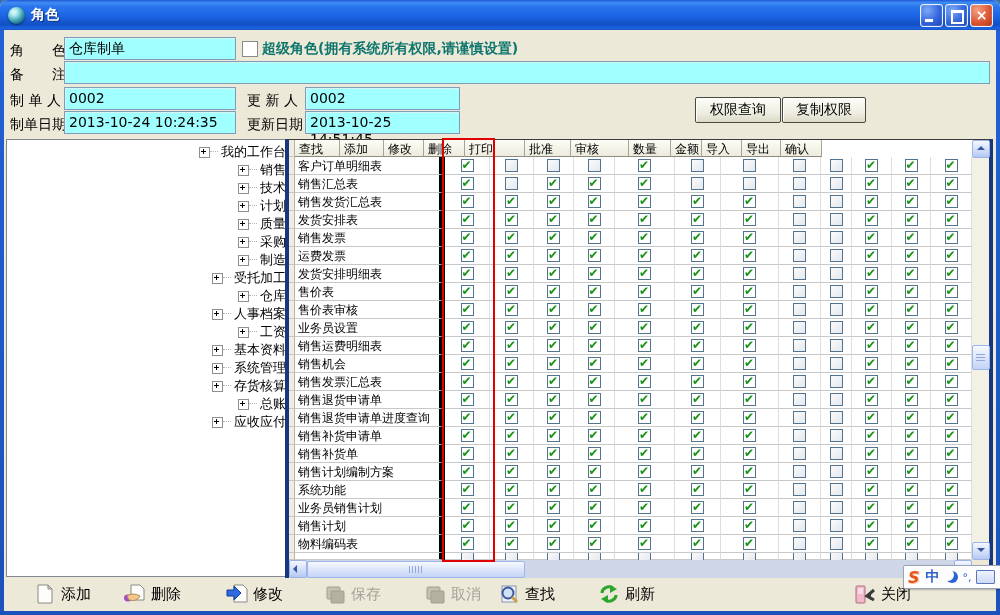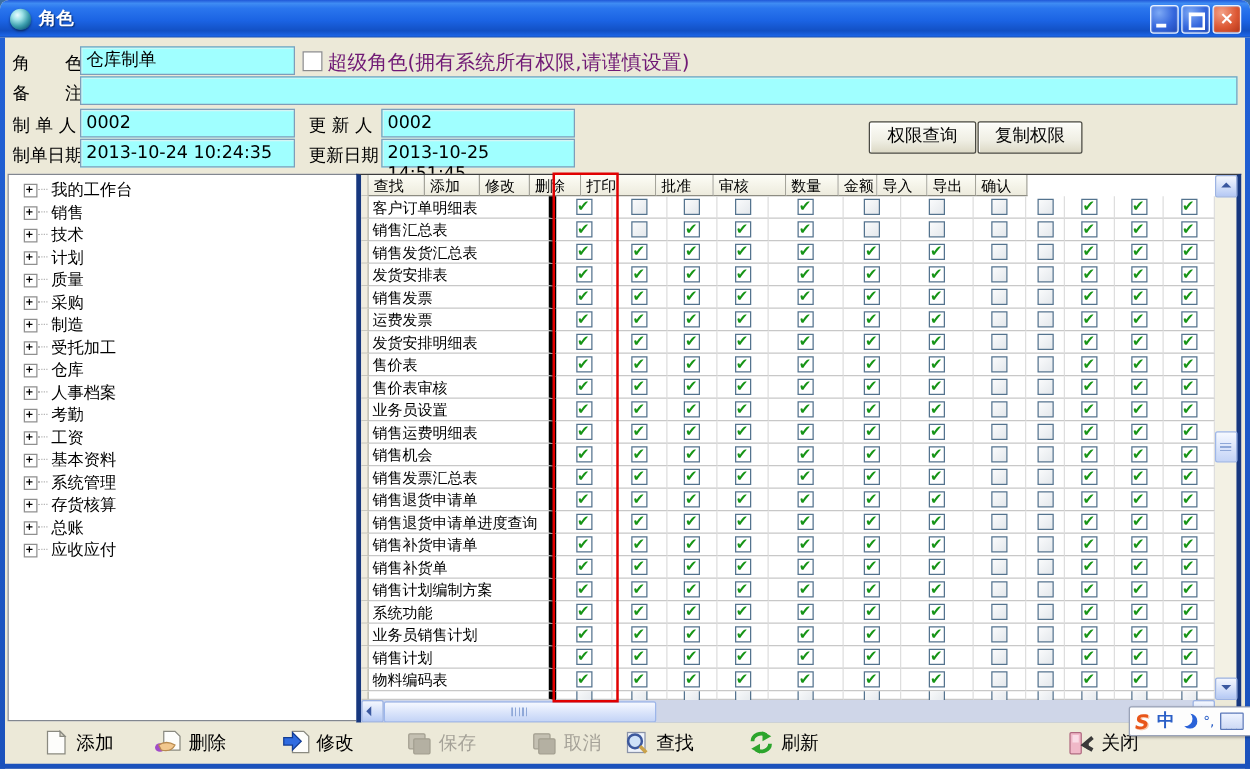--- a/index.html
+++ b/index.html
@@ -21,28 +21,28 @@
   .wbtn.red{background:radial-gradient(circle at 30% 25%,#f3a187 0%,#dd5935 55%,#b33418 100%);}
   .g-min{position:absolute;left:4px;bottom:4px;width:8px;height:3px;background:#fff;}
   .g-max{position:absolute;left:5px;top:5px;width:9px;height:9px;border:2px solid #fff;border-top-width:3px;}
   .g-close{position:absolute;left:0;top:0;width:100%;height:100%;color:#fff;font-size:14px;font-weight:bold;
     text-align:center;line-height:20px;}
   
   .flabel{position:absolute;font-size:14px;color:#000;white-space:pre;}
   .tfield{position:absolute;background:#a0ffff;border:1px solid #7f9db9;box-shadow:inset 1px 1px 0 #d5f5f5;
     font-size:14px;color:#000;padding:2px 4px;box-sizing:border-box;height:23px;line-height:17px;}
   .superbox{position:absolute;left:242px;top:41px;width:14px;height:14px;background:#fff;border:1px solid #8a8a8a;}
-  .supertext{position:absolute;left:262px;top:40px;font-size:16px;font-weight:normal;color:#701a75;}
+  .supertext{position:absolute;left:262px;top:40px;font-size:14px;font-weight:bold;color:#0f766e;}
   .xpbtn{position:absolute;height:24px;background:linear-gradient(180deg,#fdfdf9,#efeee3 60%,#dcd9c6);
     border:1px solid #4a4a43;border-radius:2px;box-shadow:inset 1px 1px 0 #fff;
     font-size:14px;color:#000;text-align:center;line-height:22px;cursor:pointer;}
   
   .tree{position:absolute;left:6px;top:139px;width:281px;height:438px;background:#fff;
     border:1px solid #828790;box-sizing:border-box;overflow:hidden;padding-top:3px;}
-  .tree-row{height:18px;display:flex;align-items:center;cursor:pointer;}
+  .tree-row{height:18px;display:flex;align-items:center;cursor:pointer;justify-content:flex-end;}
   .plusbox{width:9px;height:9px;margin-left:12px;border:1px solid #8f8f8f;background:#fff;position:relative;flex:none;}
   .plusbox::before{content:"";position:absolute;left:1px;top:3px;width:5px;height:1px;background:#000;}
   .plusbox::after{content:"";position:absolute;left:3px;top:1px;width:1px;height:5px;background:#000;}
   .tdots{width:8px;height:1px;border-top:1px dotted #b5b5b5;flex:none;}
   .tree-label{font-size:13px;color:#000;padding-left:3px;white-space:nowrap;}
   
   .grid{position:absolute;left:285px;top:139px;width:700px;height:438px;background:#fff;
     border-left:4px solid #17377e;border-right:4px solid #17377e;border-bottom:2px solid #17377e;
     border-top:1px solid #3c3c3c;box-sizing:content-box;}
   .grow,.ghead{display:flex;width:683px;}
@@ -188,25 +188,20 @@
       </div>
       <div class="tree-row">
         <span class="plusbox"></span>
         <span class="tdots"></span>
         <span class="tree-label">仓库</span>
       </div>
       <div class="tree-row">
         <span class="plusbox"></span>
         <span class="tdots"></span>
         <span class="tree-label">人事档案</span>
-      </div>
-      <div class="tree-row">
-        <span class="plusbox"></span>
-        <span class="tdots"></span>
-        <span class="tree-label">考勤</span>
       </div>
       <div class="tree-row">
         <span class="plusbox"></span>
         <span class="tdots"></span>
         <span class="tree-label">工资</span>
       </div>
       <div class="tree-row">
         <span class="plusbox"></span>
         <span class="tdots"></span>
         <span class="tree-label">基本资料</span>

